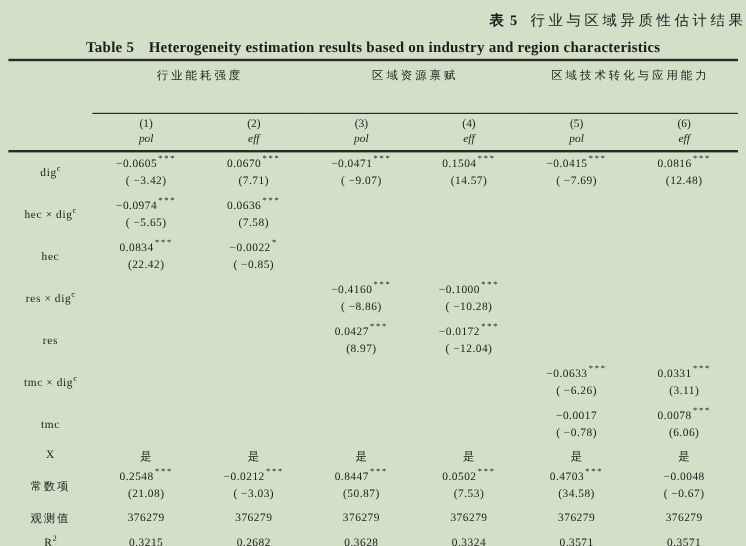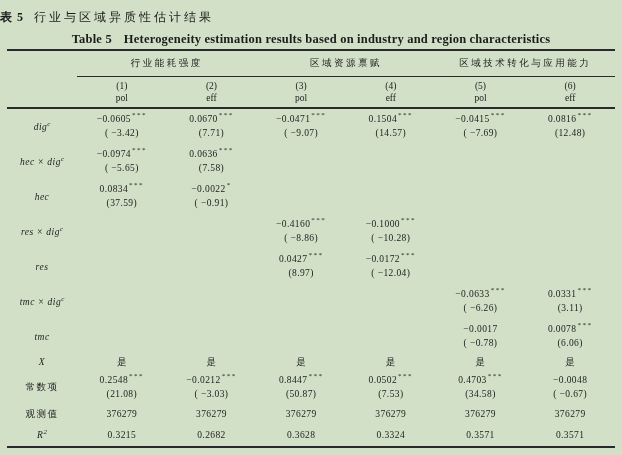--- a/index.html
+++ b/index.html
@@ -6,55 +6,55 @@
   body{
     width:622px;height:455px;overflow:hidden;
     background:#d2e0c8;
     color:#1c1c1c;
     font-family:"Liberation Serif","DejaVu Serif",serif;
   }
   .page{width:622px;height:455px;position:relative;padding-top:9px;box-sizing:border-box;}
 
   
   .title-zh{
-    text-align:left;font-size:12px;letter-spacing:1px;
+    text-align:right;font-size:12px;letter-spacing:1px;
     margin-bottom:6px;
   }
   .title-zh .zh-txt{letter-spacing:3px;margin-left:10px;}
   .title-zh .zh-num{font-weight:bold;}
   .title-en{
     text-align:center;font-size:12.5px;font-weight:bold;margin-bottom:2px;
     letter-spacing:0.2px;
   }
   .title-en .en-txt{margin-left:12px;}
 
   
   .table{width:608px;margin:0 auto;border-bottom:2px solid #2a2a2a;}
   .trow{display:grid;grid-template-columns:70px repeat(6,1fr);align-items:center;}
   .cell{text-align:center;font-size:9.5px;}
 
   
   .groups-row{border-top:2px solid #2a2a2a;}
   .groups-row .gcell{
     grid-column:span 2;border-bottom:1px solid #2a2a2a;
-    padding:6px 0 6px 0;letter-spacing:2.5px;font-size:9.5px;
+    padding:6px 0 24px 0;letter-spacing:2.5px;font-size:9.5px;
   }
   .groups-row .spacer{border-bottom:none;}
   .nums-row .cell{padding:4px 0 1px 0;}
   .models-row{border-bottom:2px solid #2a2a2a;}
-  .models-row .cell{padding:1px 0 4px 0;}
+  .models-row .cell{padding:1px 0 4px 0;font-style:italic;}
 
   
   .row-coef{height:35px;}
   .row-single{height:18px;}
   .ri7{height:16px;}   
   .ri10{height:23px;}  
 
   .label-cell{letter-spacing:1.5px;}
-  .label-cell.ital{font-style:italic;letter-spacing:0.5px;}
+  .label-cell.ital{letter-spacing:0.5px;}
   sup{font-size:7px;line-height:0;}
   .label-cell sup{letter-spacing:0;}
 
   .est{line-height:11px;letter-spacing:0.4px;}
   .stars{letter-spacing:1.5px;margin-left:1px;position:relative;top:-1px;}
   .tstat{line-height:11px;margin-top:2.5px;letter-spacing:0.4px;}
   .single-val{letter-spacing:0.4px;}
 </style>
 </head>
 <body>
@@ -134,25 +134,25 @@
           </div>
           <div class="cell"></div>
           <div class="cell"></div>
           <div class="cell"></div>
           <div class="cell"></div>
         </div>
         <div class="trow row-coef ri2">
           <div class="cell label-cell ital"><span>hec</span></div>
           <div class="cell">
             <div class="est"><span>0.0834</span><sup class="stars">***</sup></div>
-            <div class="tstat">(37.59)</div>
+            <div class="tstat">(22.42)</div>
           </div>
           <div class="cell">
             <div class="est"><span>−0.0022</span><sup class="stars">*</sup></div>
-            <div class="tstat">( −0.91)</div>
+            <div class="tstat">( −0.85)</div>
           </div>
           <div class="cell"></div>
           <div class="cell"></div>
           <div class="cell"></div>
           <div class="cell"></div>
         </div>
         <div class="trow row-coef ri3">
           <div class="cell label-cell ital"><span>res × dig</span><sup>c</sup></div>
           <div class="cell"></div>
           <div class="cell"></div>

